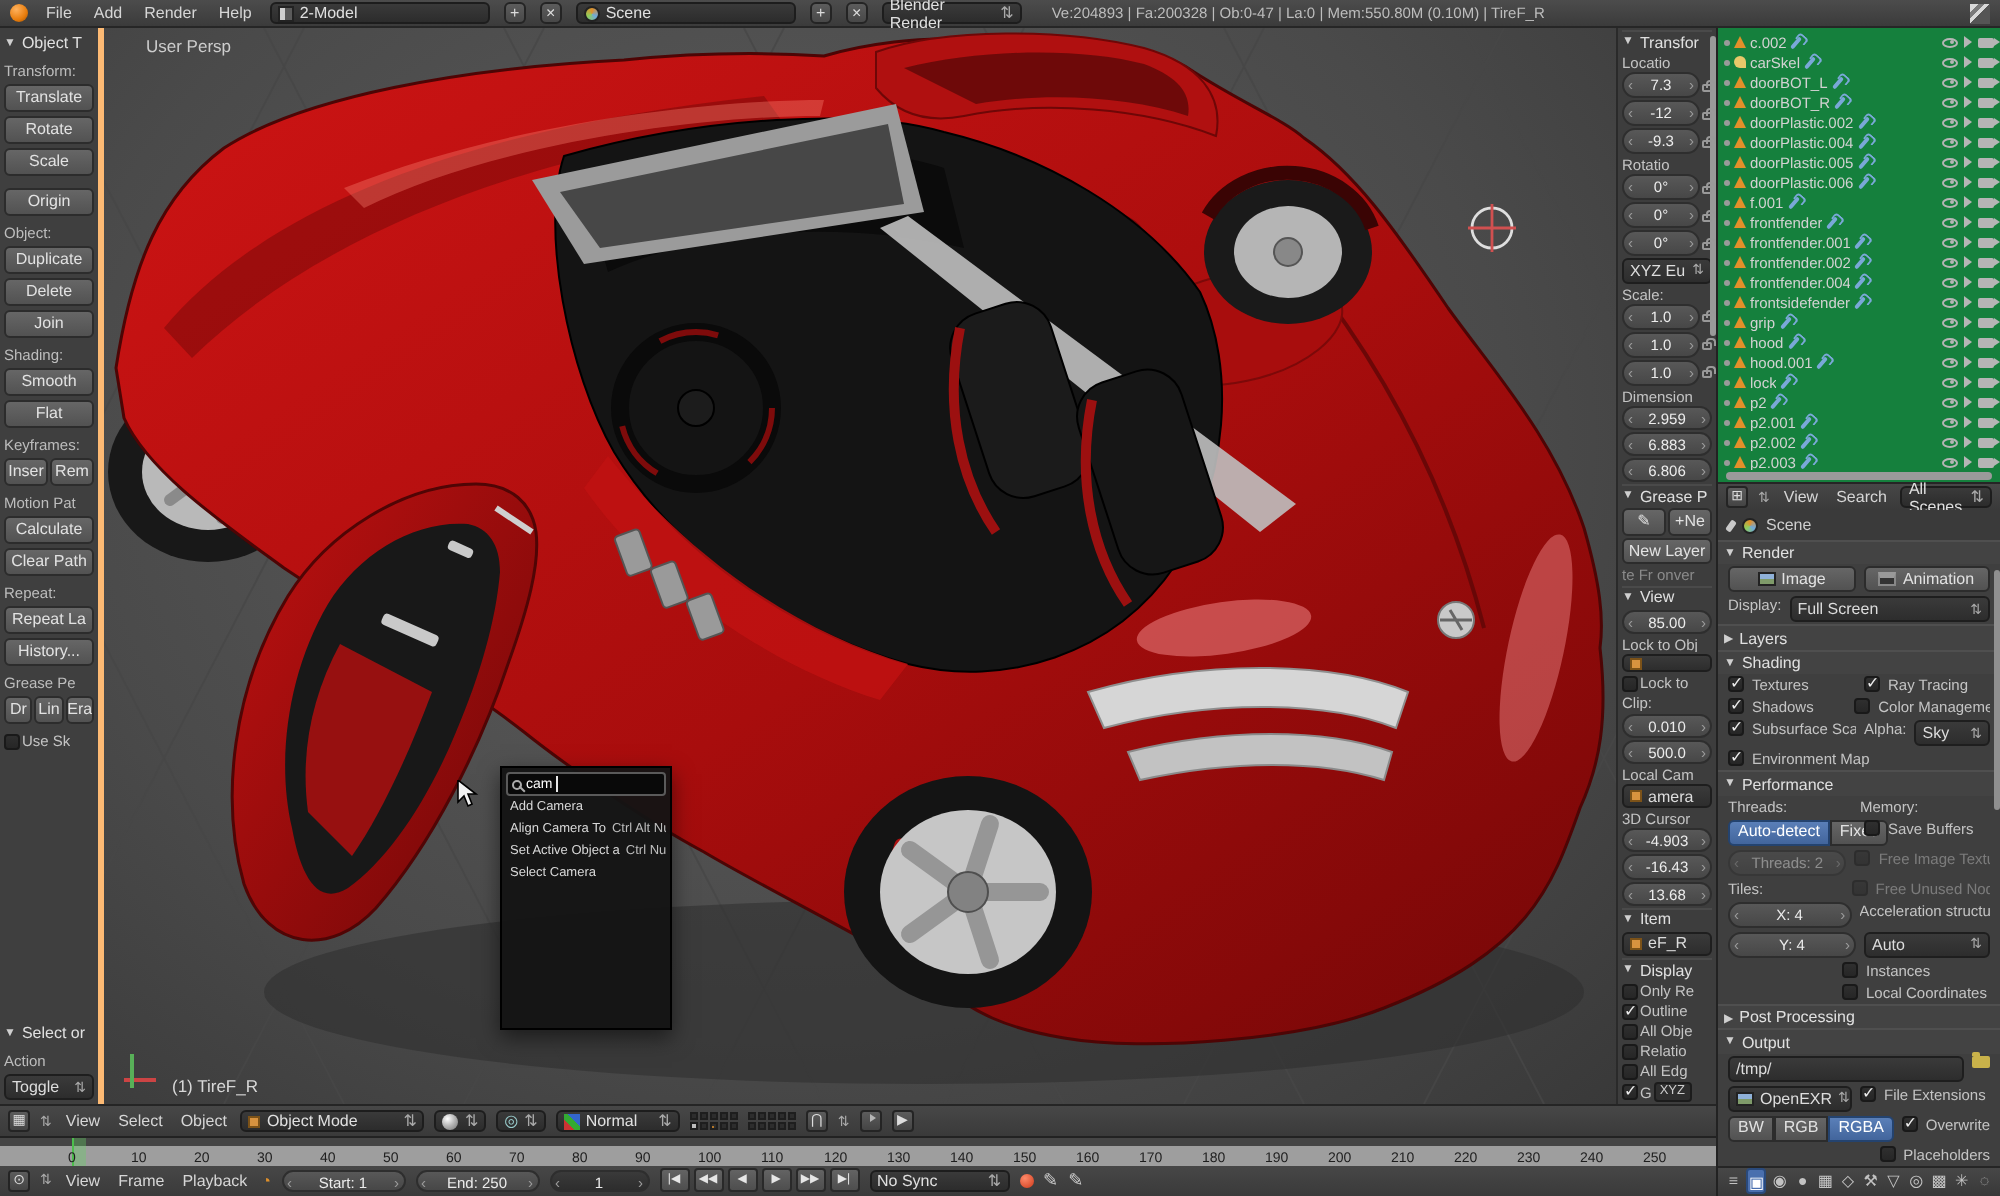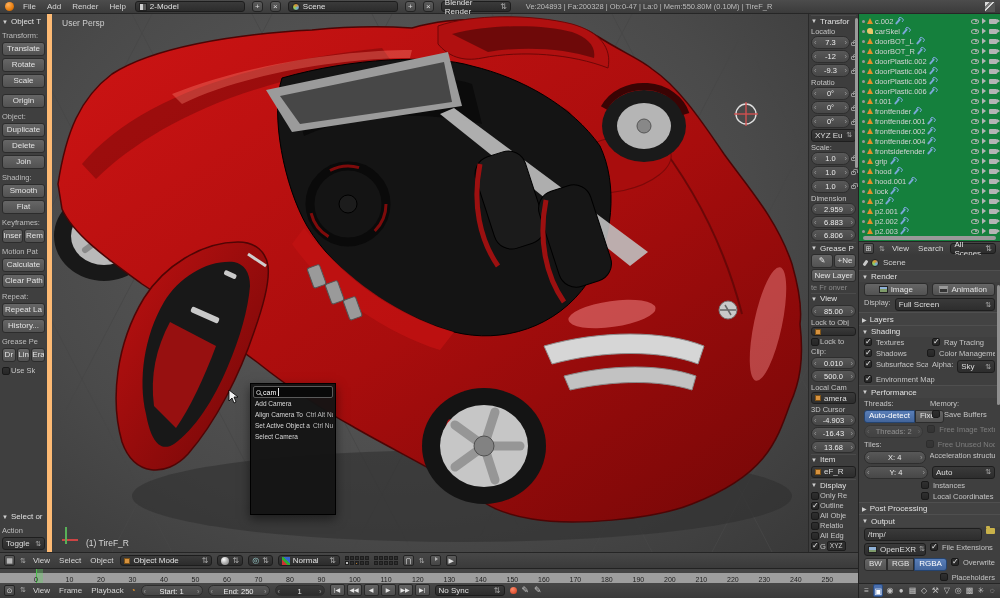--- a/index.html
+++ b/index.html
@@ -58,31 +58,31 @@
   .splitter{margin-left:auto;width:10px;height:10px;background:
     linear-gradient(135deg,#d9d9d9 3px,#7a7a7a 3px 5px,#d9d9d9 5px 7px,#555 7px)}
 
   
   .main{display:flex;height:584px}
   .left-stack{width:858px;display:flex;flex-direction:column}
   .v3d{height:538px;display:flex}
   .v3d-header{height:16px;background:linear-gradient(#474747,#3a3a3a);border-top:1px solid #252525;
     display:flex;align-items:center;gap:5px;padding:0 4px;font-size:8px}
   
-  .shelf{width:52px;background:#3f3f3f;border-right:5px solid #fdba74;padding:2px 2px;display:flex;flex-direction:column;gap:2px;overflow:hidden}
+  .shelf{width:52px;background:#3f3f3f;border-right:3px solid #fdba74;padding:2px 2px;display:flex;flex-direction:column;gap:2px;overflow:hidden}
   .shelf .phead{border-top:none;background:transparent;padding:1px 0}
   .shelf .grp-lbl{font-size:7.5px;color:#bdbdbd;margin-top:2px;white-space:nowrap;overflow:hidden}
   .shelf .btn{display:block;width:100%}
   .split{display:flex;gap:1px}
   .split .btn{flex:1;padding:1px 0}
   .shelf-bottom{margin-top:auto;display:flex;flex-direction:column;gap:2px}
   
   .viewport{width:756px;position:relative;overflow:hidden;
     background:radial-gradient(ellipse at 45% 38%, #5e5e5e 0%, #4a4a4a 62%, #393939 100%)}
-  .vp-label{position:absolute;left:10px;top:4px;font-size:8.5px;color:#cdcdcd}
+  .vp-label{position:absolute;left:21px;top:4px;font-size:8.5px;color:#cdcdcd}
   .vp-objlabel{position:absolute;left:34px;bottom:4px;font-size:8.5px;color:#d8d8d8}
   .vp-axis{position:absolute;left:6px;bottom:6px;width:22px;height:22px}
   
   .ctxmenu{position:absolute;left:198px;top:369px;width:86px;height:132px;background:rgba(20,20,20,0.96);
     border:1px solid #000;box-shadow:0 4px 10px rgba(0,0,0,.5);z-index:5;padding:2px}
   .ctx-search{height:12px;background:#090909;border:1px solid #5a5a5a;border-radius:2px;
     display:flex;align-items:center;gap:2px;padding:0 2px;font-size:7px;color:#fff}
   .caret{width:1px;height:8px;background:#e8e8e8}
   .ctx-item{font-size:6.5px;line-height:11px;color:#d8d8d8;padding:0 2px;display:flex;gap:3px;white-space:nowrap;overflow:hidden}
   .ctx-item .sc{color:#bdbdbd}

